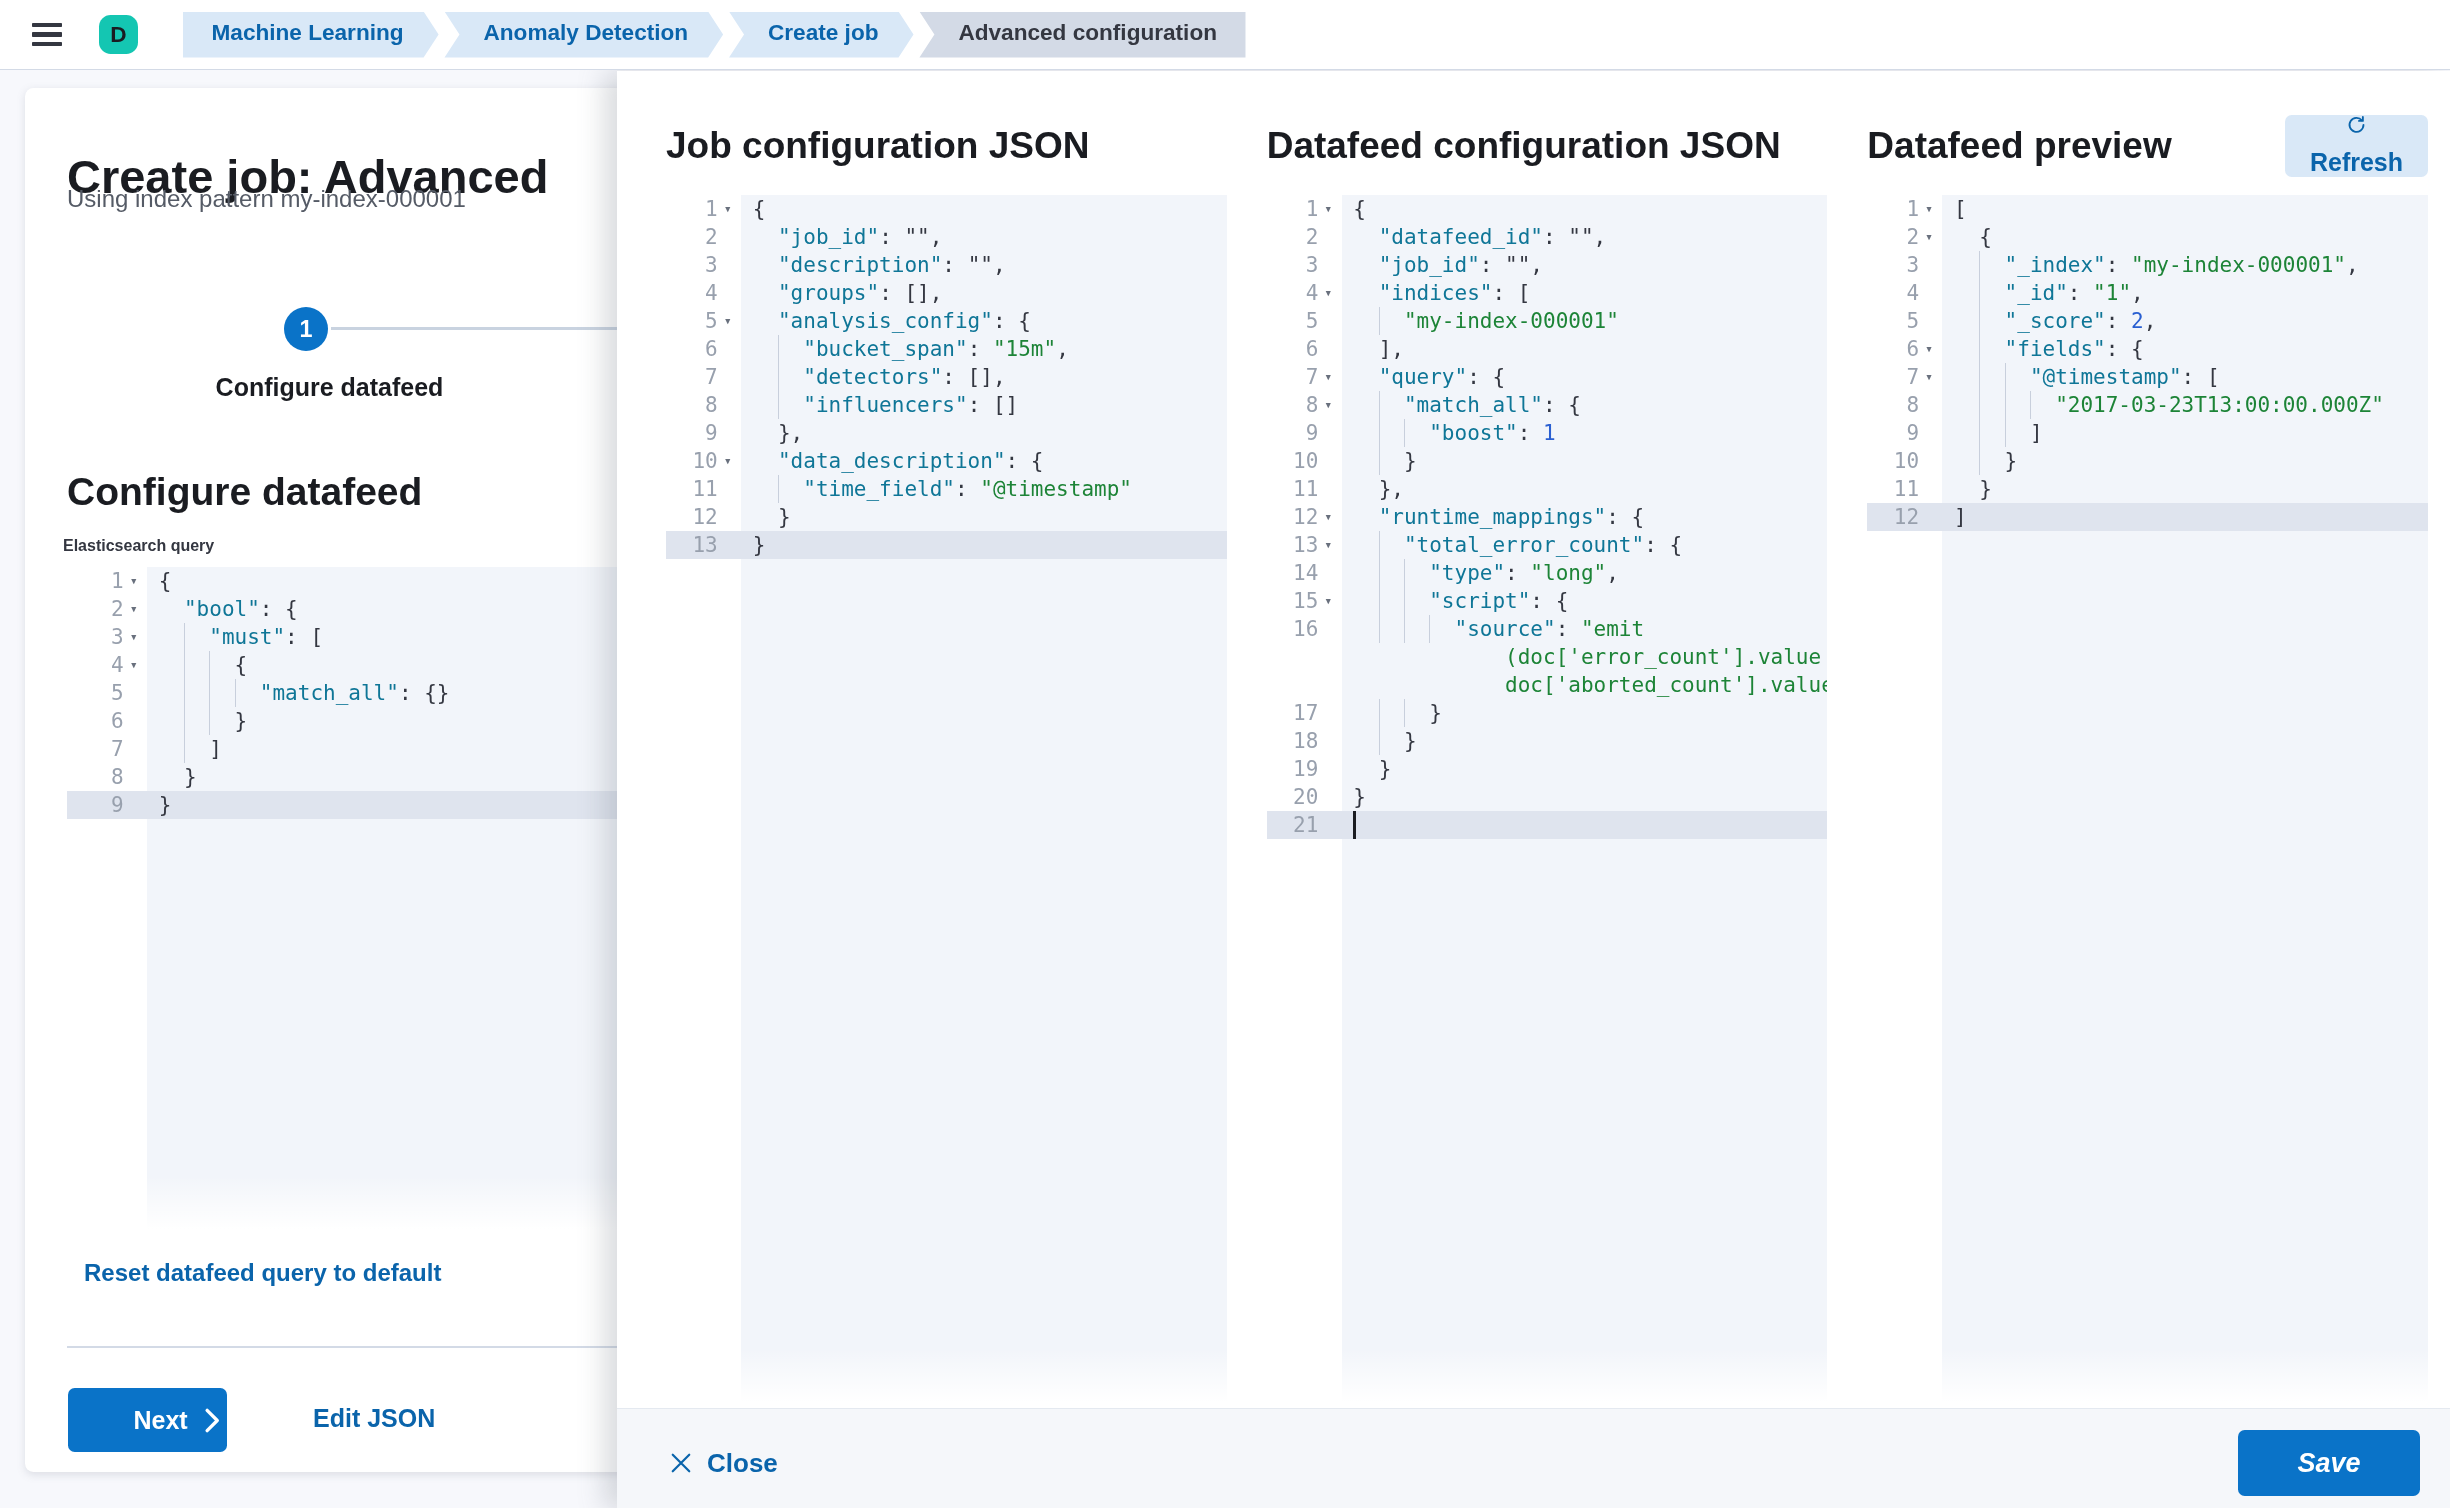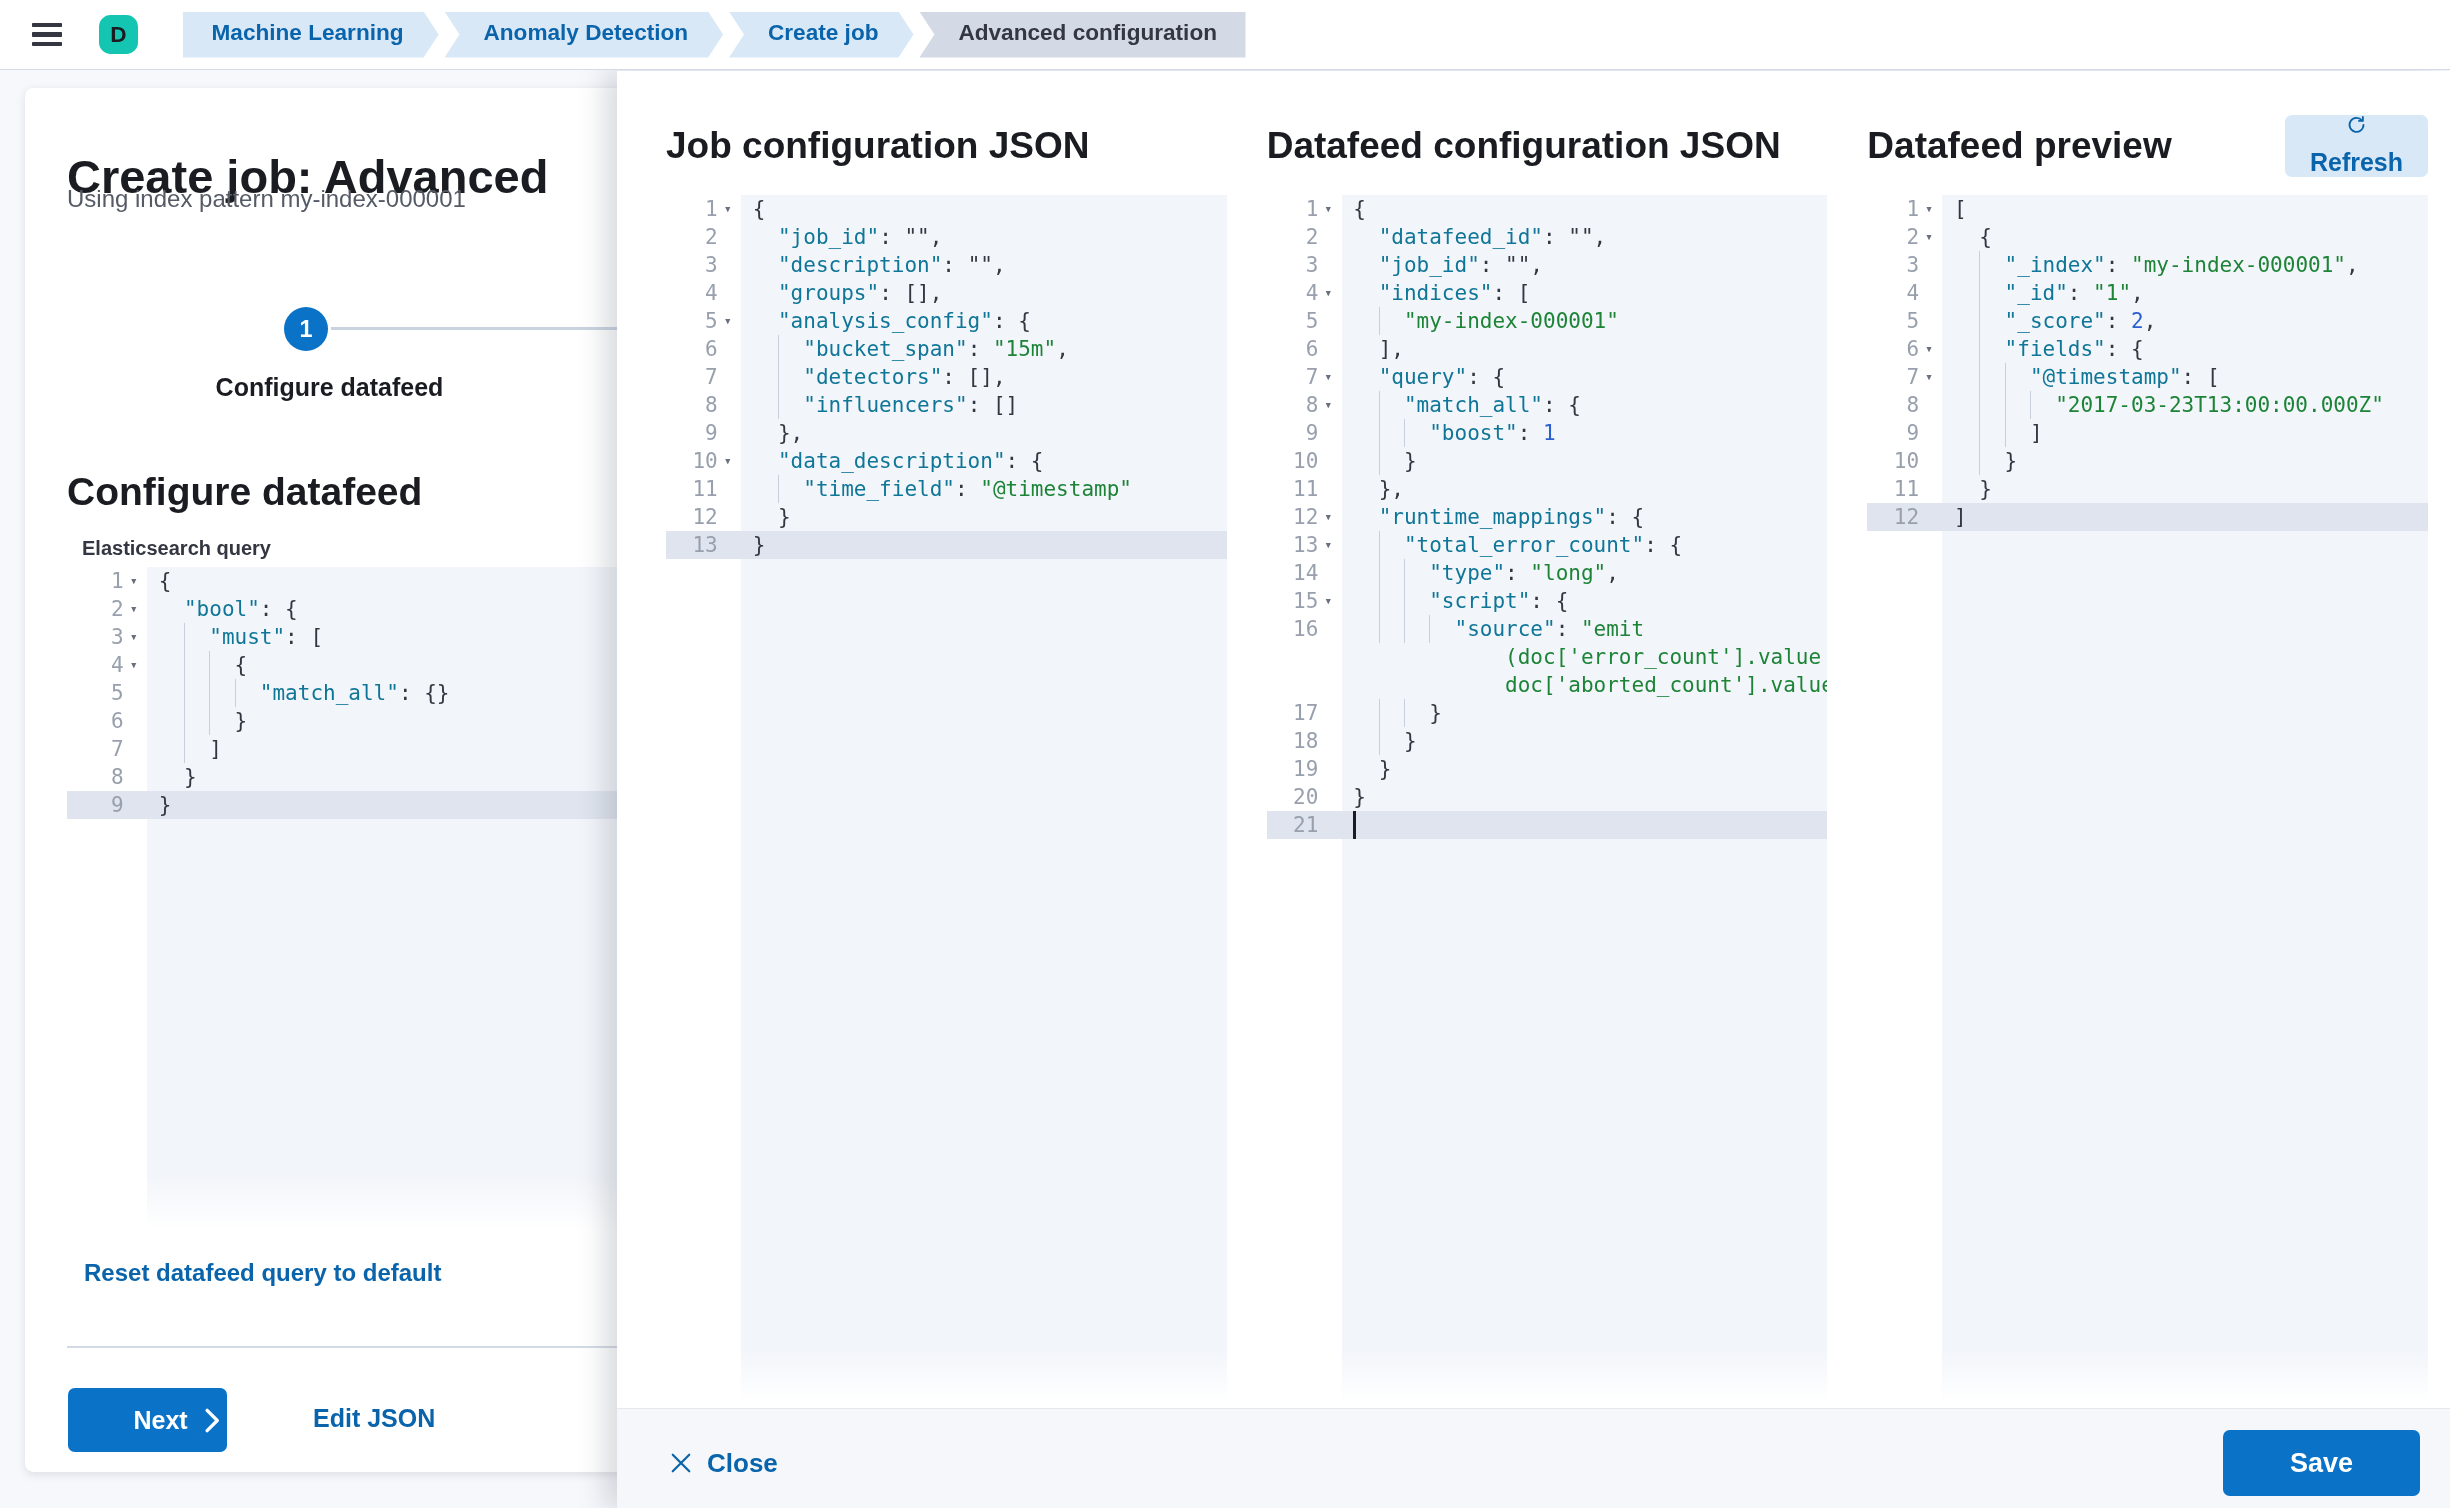--- a/index.html
+++ b/index.html
@@ -28,21 +28,21 @@
           border-radius:8.4px;box-shadow:0 2.5px 8.4px rgba(105,112,125,.18);z-index:5;}
   .wz-title{position:absolute;left:42px;top:30px;font-size:47px;font-weight:700;color:#1a1c21;}
   .wz-sub{position:absolute;left:42px;top:97px;font-size:24px;color:#555b66;}
   .step-line{position:absolute;left:306px;top:239px;right:0;height:2.5px;background:#c9d3e0;}
   .step-circle{position:absolute;left:259px;top:219px;width:44px;height:44px;border-radius:50%;
                background:var(--primary_button,#0a73c8);color:#fff;font-size:23.4px;font-weight:600;
                display:flex;align-items:center;justify-content:center;cursor:pointer;}
   .step-label{position:absolute;left:162px;top:285px;width:285px;text-align:center;
               font-size:25px;font-weight:700;color:#1a1c21;}
   .wz-h2{position:absolute;left:42px;top:350px;font-size:39px;font-weight:700;color:#1a1c21;}
-  .form-label{position:absolute;left:57px;top:449px;font-size:20px;font-weight:700;color:#343741;}
+  .form-label{position:absolute;left:38px;top:449px;font-size:16px;font-weight:700;color:#343741;}
   .es-editor-wrap{position:absolute;left:42px;top:479px;right:0;height:668px;}
   .reset-link{position:absolute;left:59px;top:1171px;font-size:24px;font-weight:600;
               color:var(--link,#0a64ab);cursor:pointer;}
   .divider{position:absolute;left:42px;right:0;top:1258px;height:1.7px;background:#d3dae6;}
   .next-btn{position:absolute;left:43px;top:1300px;width:159px;height:64px;
             background:var(--primary_button,#0a73c8);color:#fff;border:none;border-radius:6.7px;
             font-family:inherit;font-size:25px;font-weight:600;display:flex;align-items:center;
             justify-content:flex-end;gap:15px;cursor:pointer;}
   .edit-json{position:absolute;left:288px;top:1316px;font-size:25px;font-weight:600;
              color:var(--link,#0a64ab);cursor:pointer;}
@@ -57,22 +57,22 @@
             margin-bottom:18.4px;flex:none;}
   .col-title{font-size:37px;font-weight:700;color:#1a1c21;white-space:nowrap;}
   .refresh-btn{height:62px;padding:0 25px;background:var(--refresh_bg,#d9e8f7);
                color:var(--link,#0a64ab);border:none;border-radius:6.7px;font-family:inherit;
                font-size:25px;font-weight:600;display:flex;gap:13.4px;align-items:center;cursor:pointer;flex-direction:column;}
   .flyout-footer{position:absolute;left:0;right:0;bottom:0;height:101px;background:#f5f7fa;
                  border-top:1.7px solid #e4e9f0;display:flex;align-items:center;
                  justify-content:space-between;padding:8px 30px 0 47px;box-sizing:border-box;}
   .close-btn{display:flex;align-items:center;gap:15px;color:var(--link,#0a64ab);font-size:26px;
              font-weight:600;background:none;border:none;font-family:inherit;cursor:pointer;}
-  .save-btn{width:197px;height:66px;background:var(--primary_button,#0a73c8);color:#fff;border:none;
-            border-radius:6.7px;font-family:inherit;font-size:27px;font-weight:700;cursor:pointer;}
+  .save-btn{width:182px;height:66px;background:var(--primary_button,#0a73c8);color:#fff;border:none;
+            border-radius:6.7px;font-family:inherit;font-size:27px;font-weight:700;cursor:pointer;font-style:italic;}
 
   
   .editor{--gw:75px;font-family:"DejaVu Sans Mono",monospace;font-size:21px;line-height:28px;
           background:linear-gradient(90deg,#fff var(--gw),var(--editor_bg,#f2f5fa) var(--gw));
           position:relative;overflow:hidden;flex:1;}
   .es-editor-wrap .editor{--gw:80px;height:100%;}
   .editor::after{content:"";position:absolute;left:0;right:0;bottom:0;height:59px;
                  background:linear-gradient(rgba(255,255,255,0),#fff 90%);pointer-events:none;}
   .cl{display:flex;height:28px;}
   .cl.hl{background:var(--editor_active_line,#dfe4ee);}

